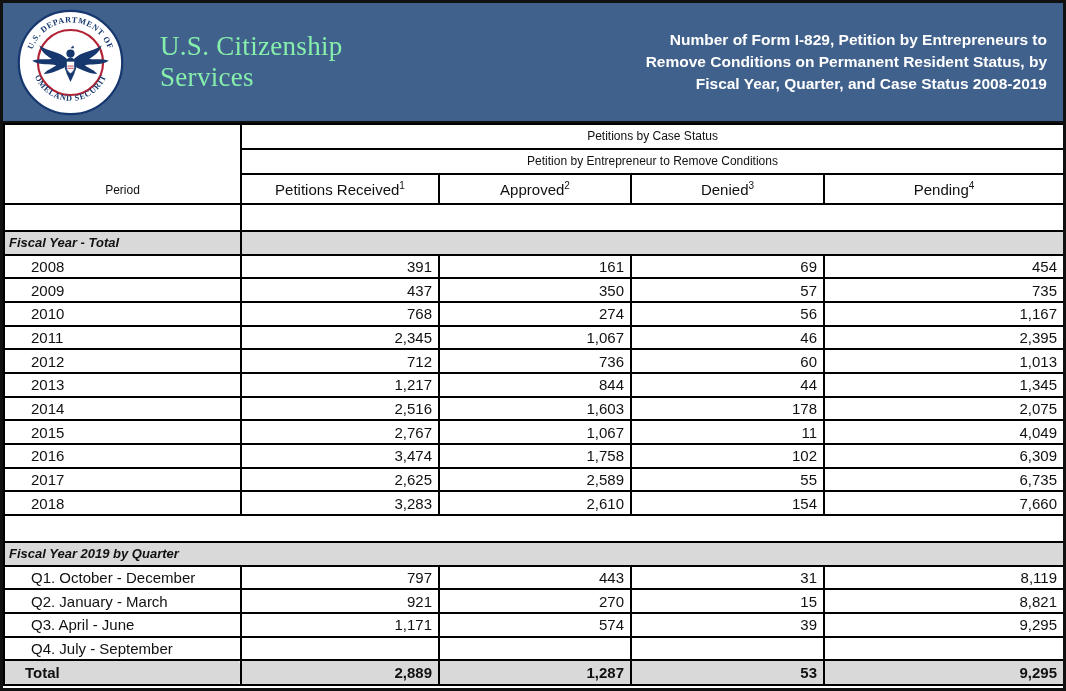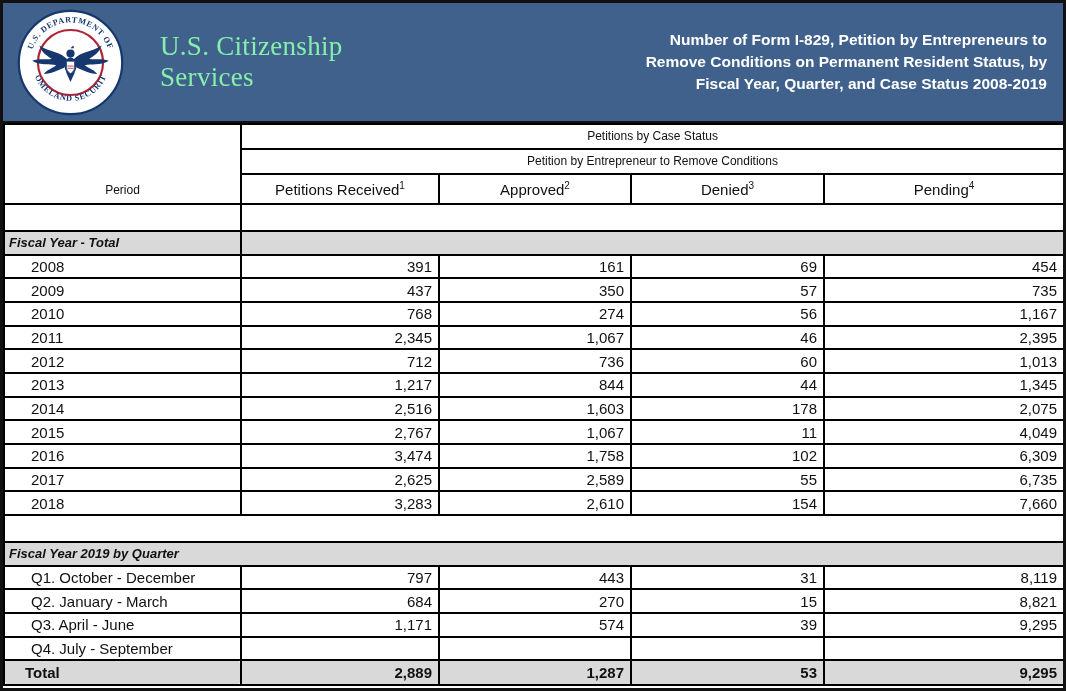--- a/index.html
+++ b/index.html
@@ -264,21 +264,21 @@
           </tr>
           <tr class="data-row">
             <td class="period-cell">Q1. October - December</td>
             <td class="value-cell">797</td>
             <td class="value-cell">443</td>
             <td class="value-cell">31</td>
             <td class="value-cell">8,119</td>
           </tr>
           <tr class="data-row">
             <td class="period-cell">Q2. January - March</td>
-            <td class="value-cell">684</td>
+            <td class="value-cell">921</td>
             <td class="value-cell">270</td>
             <td class="value-cell">15</td>
             <td class="value-cell">8,821</td>
           </tr>
           <tr class="data-row">
             <td class="period-cell">Q3. April - June</td>
             <td class="value-cell">1,171</td>
             <td class="value-cell">574</td>
             <td class="value-cell">39</td>
             <td class="value-cell">9,295</td>

